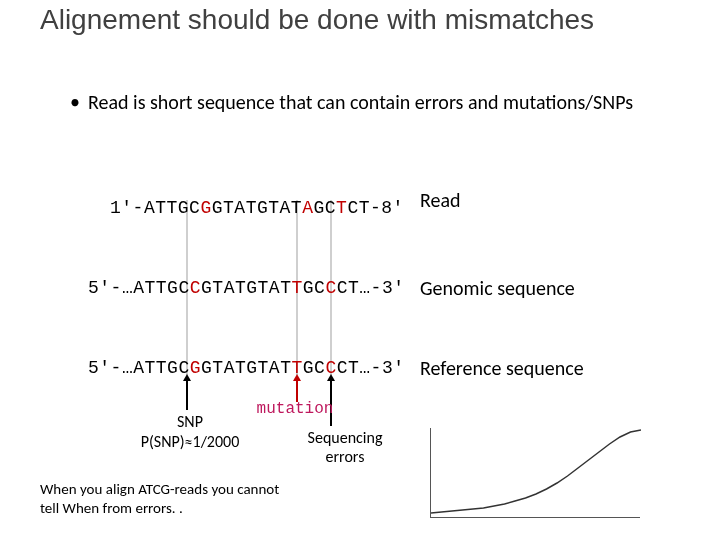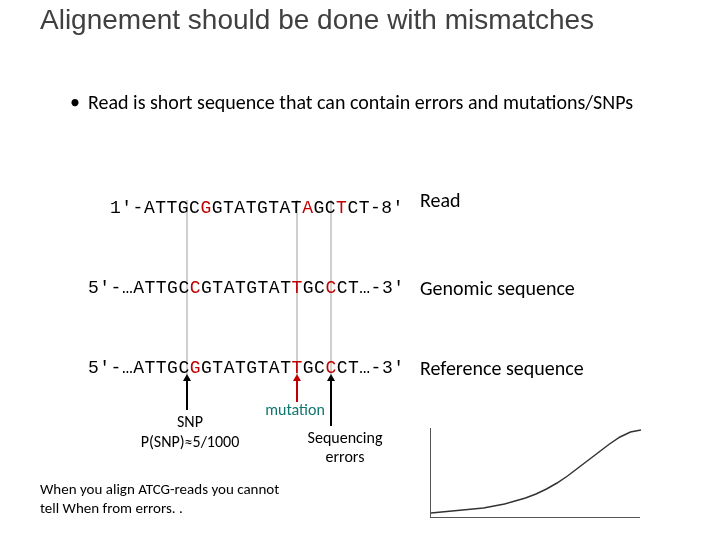--- a/index.html
+++ b/index.html
@@ -39,21 +39,21 @@
     position: absolute; width: 2px; background: #000;
   }
   .arrow-up:before {
     content:""; position:absolute; top:-6px; left:-3px;
     border-left:4px solid transparent; border-right:4px solid transparent;
     border-bottom:7px solid #000;
   }
   .arrow-red { background: #c00000; }
   .arrow-red:before { border-bottom-color:#c00000; }
   .small-label { position:absolute; font-size:16px; text-align:center; }
-  .red { color:#0f766e; }
+  .red { color:#be185d;font-family:Liberation Mono, monospace; }
   .footnote {
     position:absolute; left:40px; top:480px; width:260px;
     font-size:15px; line-height:1.25;
   }
   .chart {
     position:absolute; left:430px; top:428px; width:210px; height:90px;
     border-left:1px solid #555; border-bottom:1px solid #555;
   }
   .chart svg { position:absolute; left:0; top:0; }
 </style>
@@ -85,21 +85,21 @@
 </div>
 <div class="seq-label" style="top:356px;">Reference sequence</div>
 
 <div class="arrow-up" style="left:186px; top:380px; height:30px;"></div>
 <div class="arrow-up arrow-red" style="left:296px; top:380px; height:22px;"></div>
 <div class="arrow-up" style="left:330px; top:380px; height:46px;"></div>
 
 <div class="small-label" style="left:150px; top:412px; width:80px;">
   <span>SNP</span>
 </div>
-<div class="small-label" style="left:120px; top:432px; width:140px;">P(SNP)≈5/1000</div>
+<div class="small-label" style="left:120px; top:432px; width:140px;">P(SNP)≈1/2000</div>
 <div class="small-label red" style="left:240px; top:400px; width:110px;">mutation</div>
 <div class="small-label" style="left:290px; top:428px; width:110px;">
   <span>Sequencing</span><br>
   <span>errors</span>
 </div>
 
 <div class="footnote">When you align ATCG-reads you cannot tell When from errors. .</div>
 
 <div class="chart">
   <svg width="210" height="90">

